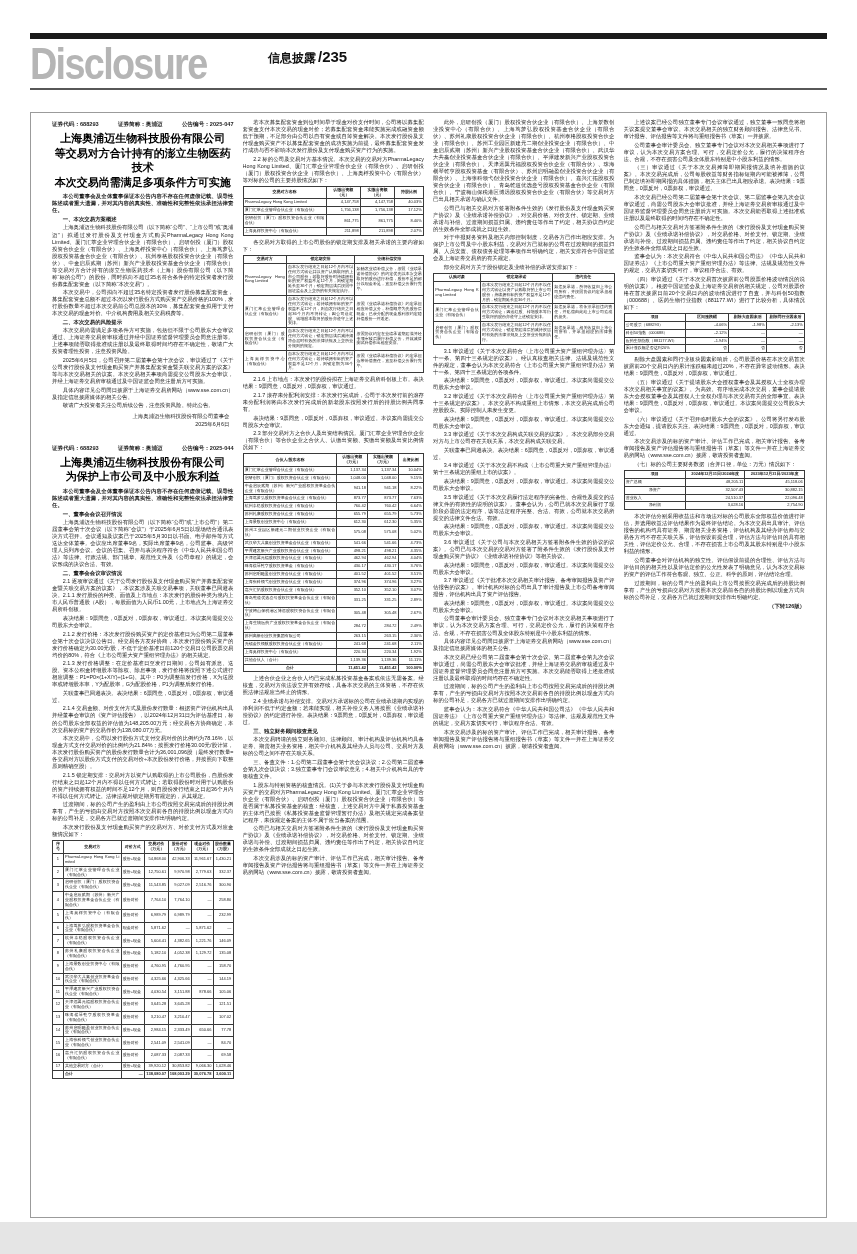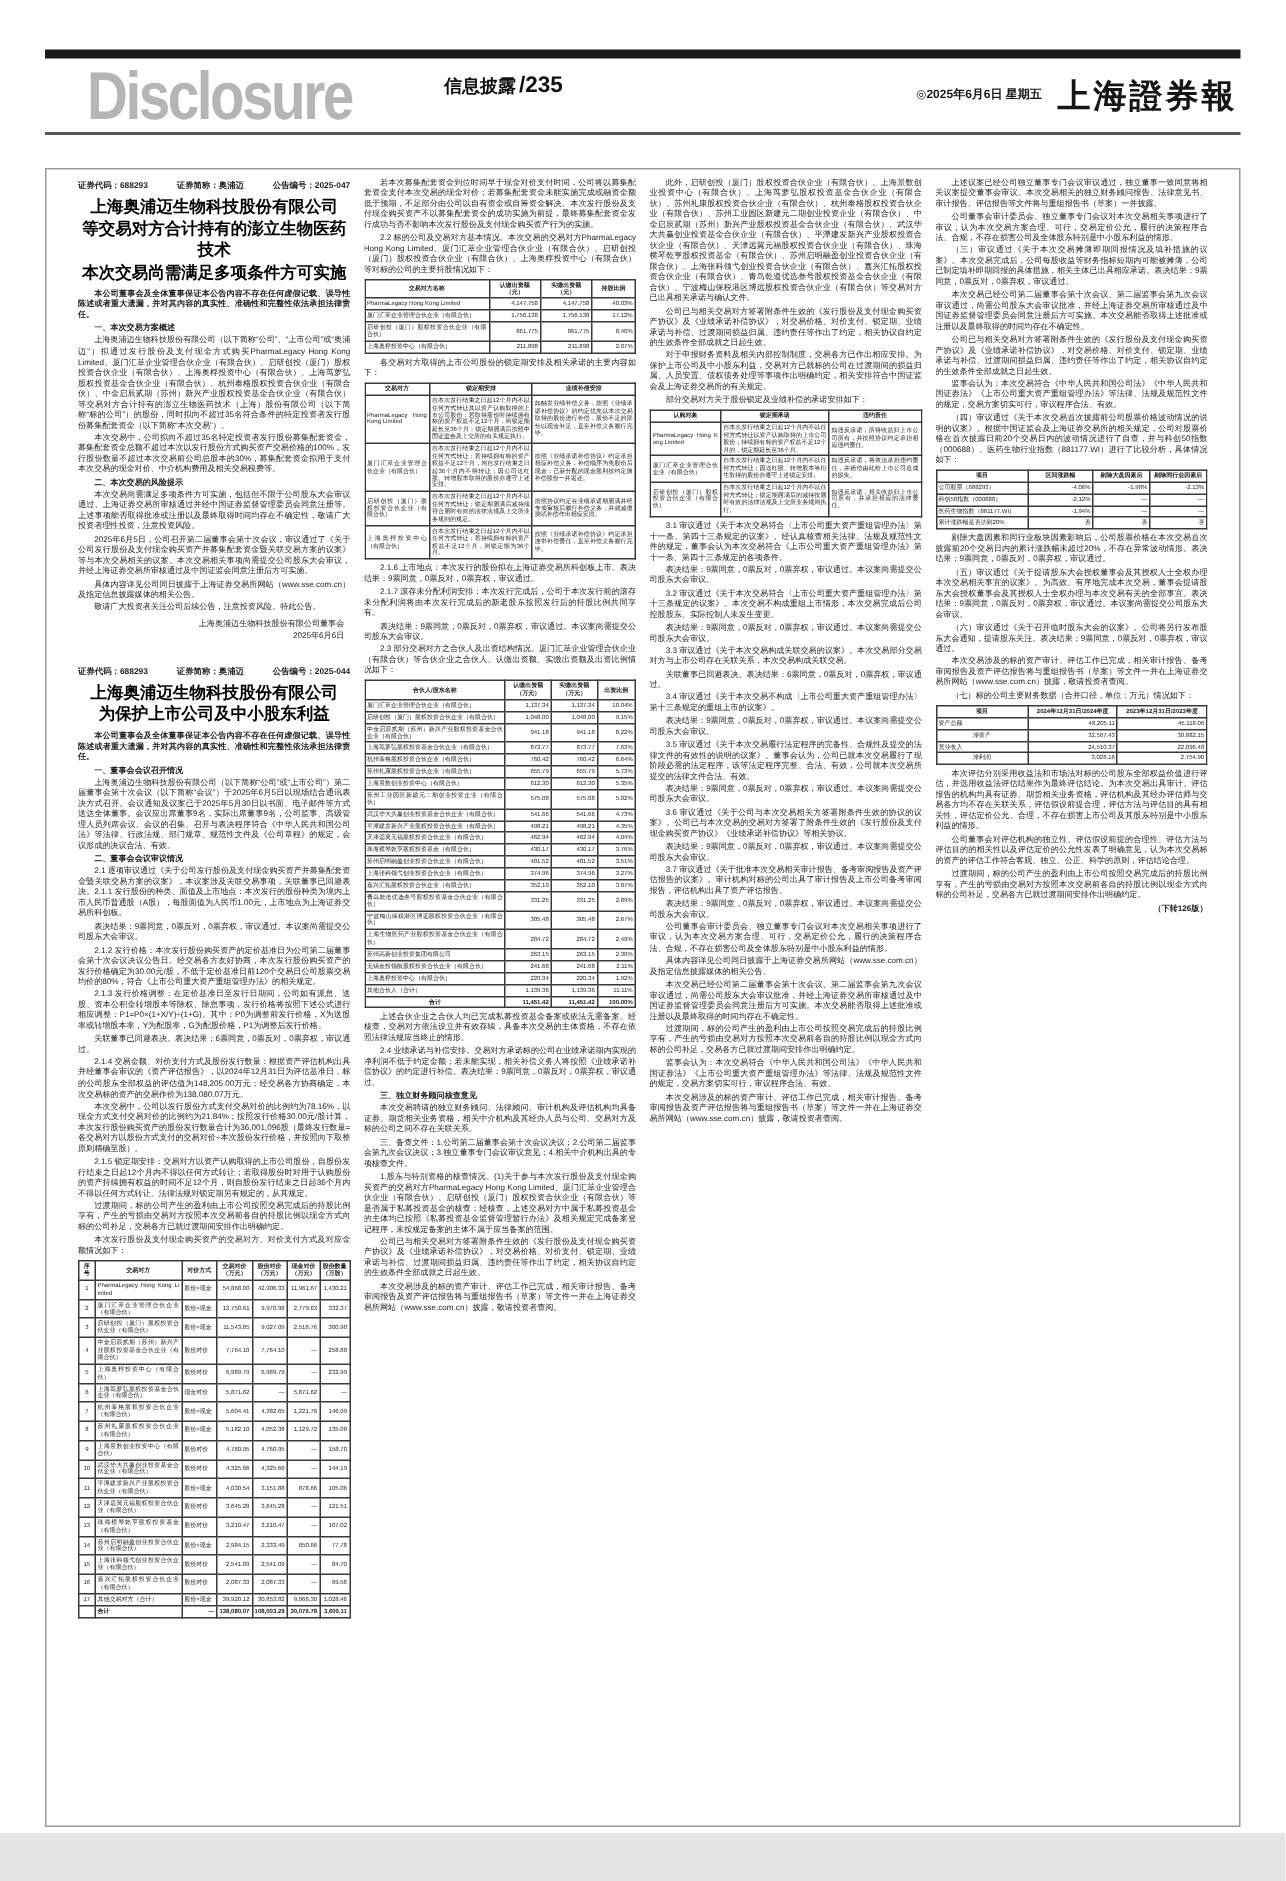--- a/index.html
+++ b/index.html
@@ -4,21 +4,21 @@
 <style>
   html,body{margin:0;padding:0;}
   body{
     width:857px;height:1254px;position:relative;overflow:hidden;
     background:#ffffff;color:#161616;
     font-family:"Liberation Sans","DejaVu Sans",sans-serif;
     -webkit-font-smoothing:antialiased;
   }
   
   .topbar{position:absolute;left:30px;right:30px;top:33px;height:6px;background:#1a1a1a;}
-  .masthead{position:absolute;left:30px;right:30px;top:41px;height:46px;margin-left:28px;}
+  .masthead{position:absolute;left:30px;right:30px;top:41px;height:46px;}
   .brand{
     position:absolute;left:0;top:0;font-size:45px;font-weight:800;line-height:1;
     color:#b5b5b5;letter-spacing:-2px;transform:scaleX(.84);transform-origin:left top;
   }
   .section-wrap{position:absolute;left:238px;top:7px;font-weight:bold;color:#111;}
   .section-title{font-size:12px;}
   .page-no{font-size:15px;margin-left:2px;}
   .mast-right{position:absolute;right:2px;top:8px;text-align:right;white-space:nowrap;}
   .mast-date{font-size:8px;font-weight:bold;vertical-align:6px;margin-right:6px;}
   .paper-name{font-size:22px;font-weight:bold;letter-spacing:2px;
@@ -49,24 +49,20 @@
   .bottom-strip{position:absolute;left:0;right:0;top:1222px;height:32px;background:#e5e5e5;}
 </style>
 </head>
 <body>
 
 <div class="topbar"></div>
 <header class="masthead">
   <div class="brand">Disclosure</div>
   <div class="section-wrap">
     <span class="section-title">信息披露</span><span class="page-no">/235</span>
-  </div>
-  <div class="mast-right">
-    <span class="mast-date">◎2025年6月6日 星期五</span>
-    <span class="paper-name">上海證券報</span>
   </div>
 </header>
 <div class="rule"></div>
 
 <main class="content">
   <section class="col">
       <div class="meta">
         <span>证券代码：688293</span>
         <span>证券简称：奥浦迈</span>
         <span>公告编号：2025-047</span>

